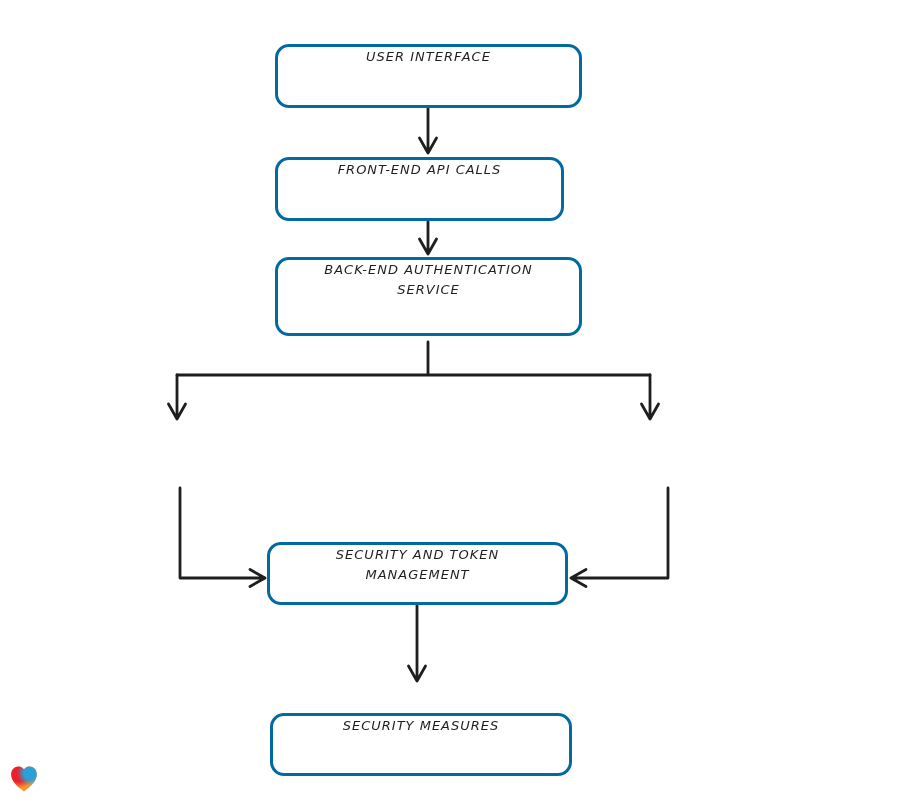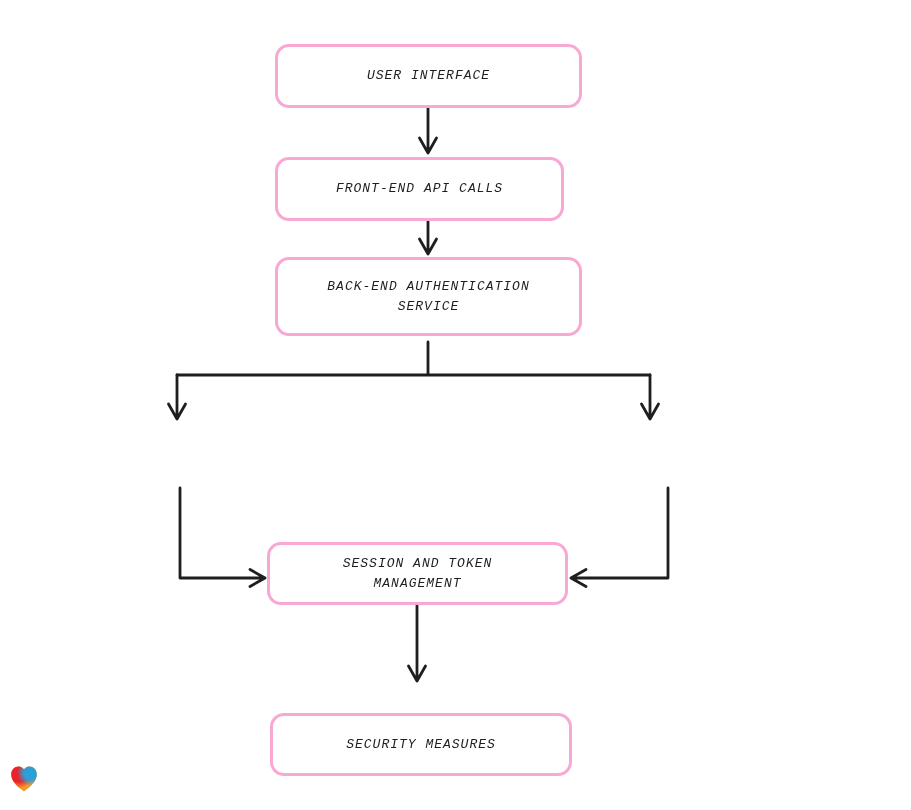--- a/index.html
+++ b/index.html
@@ -27,27 +27,25 @@
     fill: none;
     stroke: #1e1e1e;
     stroke-width: 2.8;
     stroke-linecap: round;
     stroke-linejoin: round;
   }
   .node {
     position: absolute;
     box-sizing: border-box;
     background: #ffffff;
-    border: 3px solid #f9a8d4;
+    border: 3px solid #0369a1;
     border-radius: 14px;
     display: flex;
-    align-items: center;
     justify-content: center;
     text-align: center;
-    font-family: Liberation Mono, monospace;
   }
   .node .lbl {
     font-style: italic;
     font-size: 13px;
     line-height: 20px;
     letter-spacing: 1px;
     color: #1f1f1f;
   }
   .node .lbl.wrap-backend { max-width: 240px; }
   .node .lbl.wrap-session { max-width: 200px; }
@@ -83,21 +81,21 @@
     <span class="lbl">FRONT-END API CALLS</span>
   </div>
 
   <div class="node" style="left:275px; top:257px; width:307px; height:79px;">
     <span class="lbl wrap-backend">BACK-END AUTHENTICATION SERVICE</span>
   </div>
 
 
 
   <div class="node" style="left:267px; top:542px; width:301px; height:63px;">
-    <span class="lbl wrap-session">SESSION AND TOKEN MANAGEMENT</span>
+    <span class="lbl wrap-session">SECURITY AND TOKEN MANAGEMENT</span>
   </div>
 
   <div class="node" style="left:270px; top:685px; width:302px; height:63px;margin-top:28px;">
     <span class="lbl">SECURITY MEASURES</span>
   </div>
 
   <div class="watermark">
     <svg width="32" height="34" viewBox="0 0 32 33" xmlns="http://www.w3.org/2000/svg">
       <defs>
         <radialGradient id="gRed" cx="0.28" cy="0.28" r="0.6">

